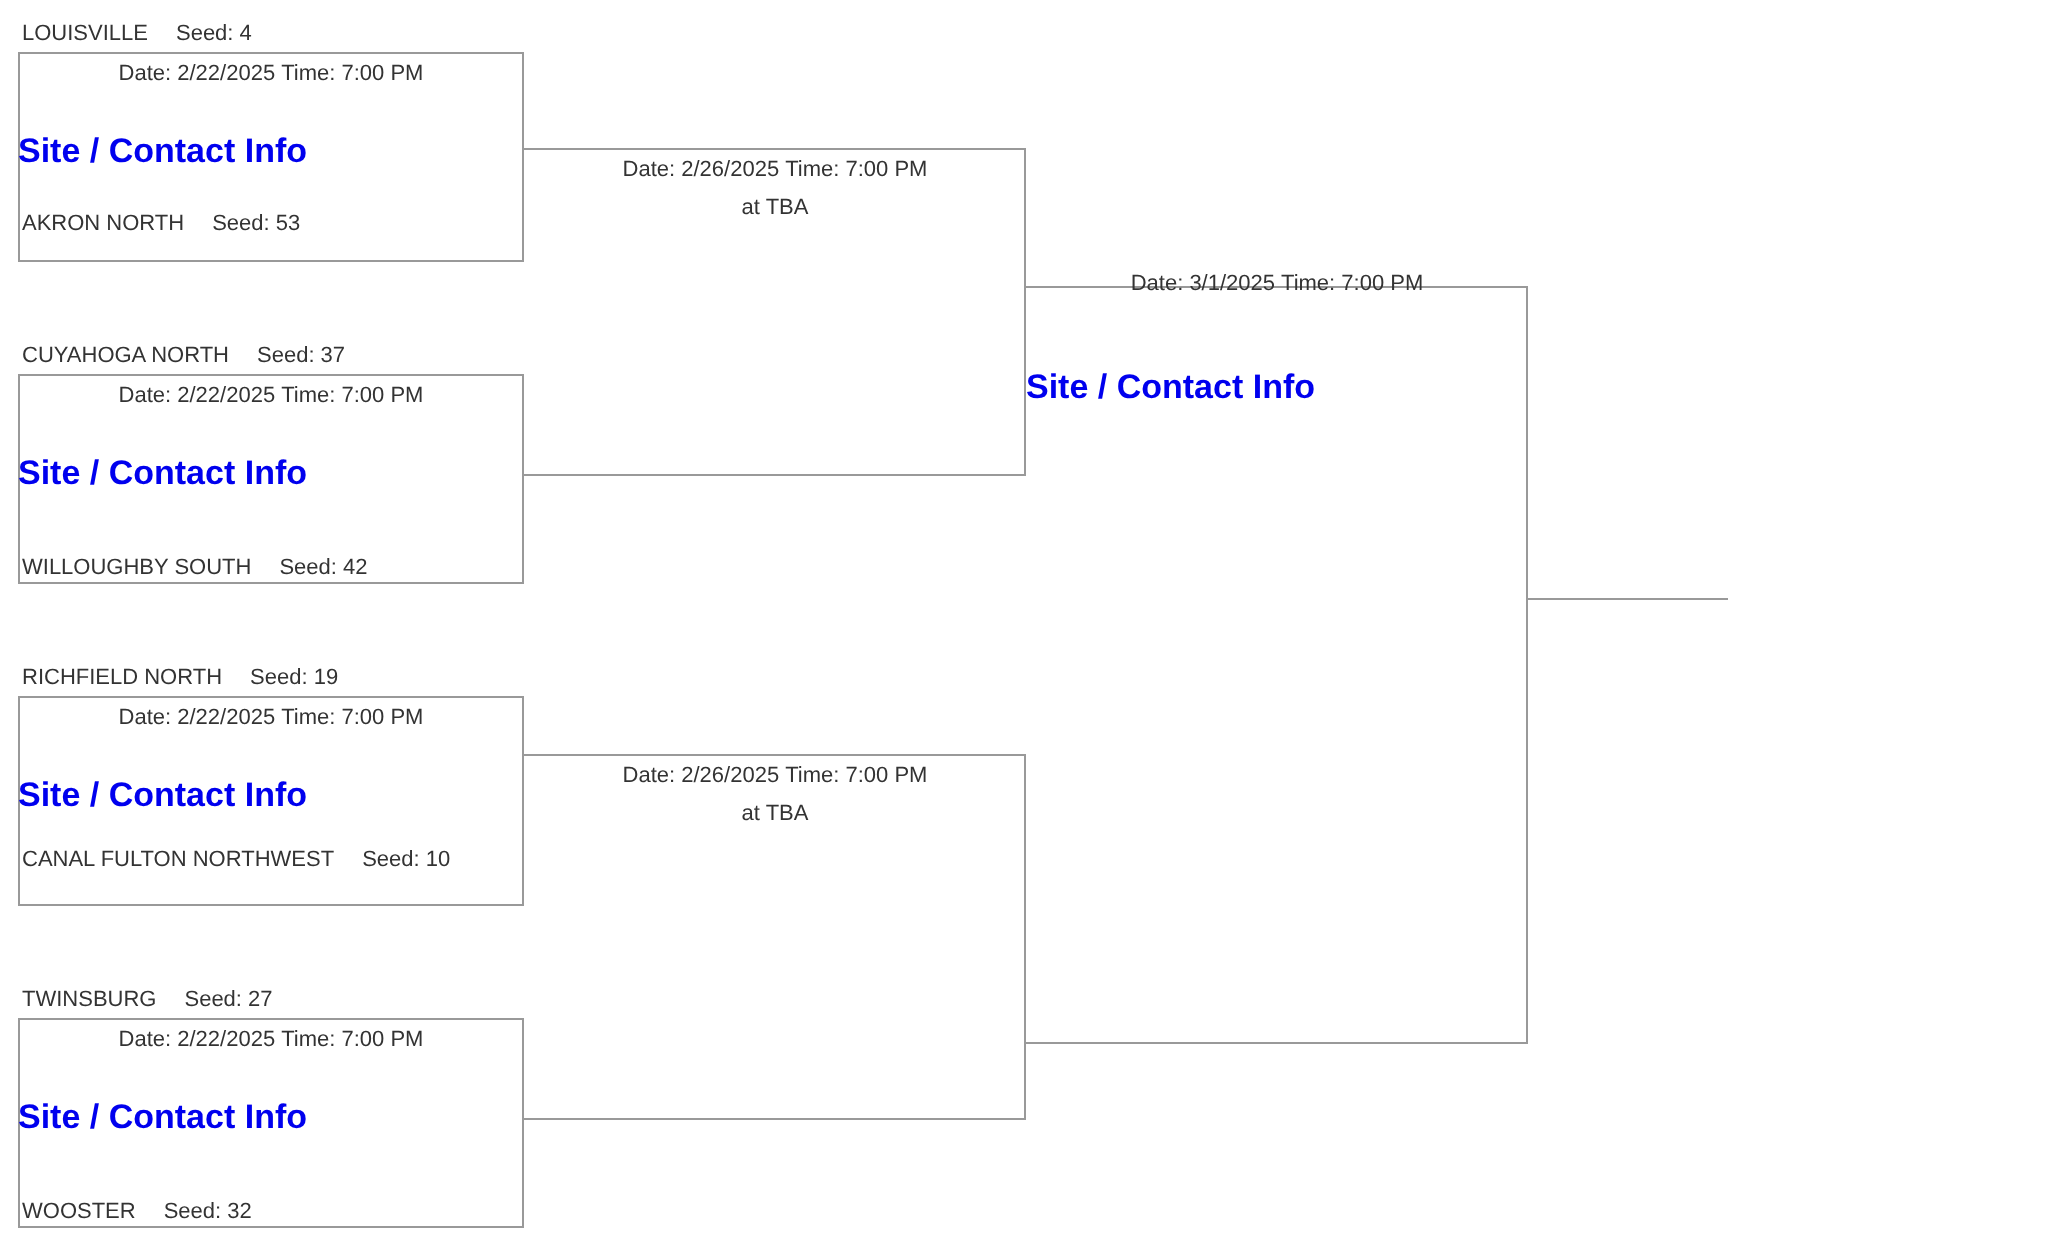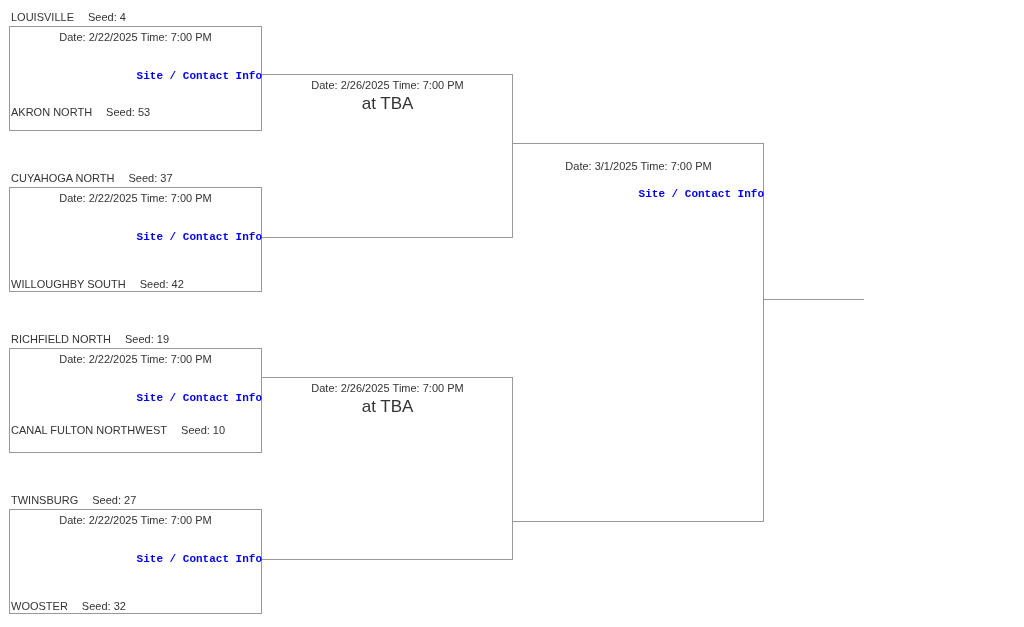--- a/index.html
+++ b/index.html
@@ -40,34 +40,33 @@
     display: flex;
     justify-content: center;
     gap: 3px;
     font-size: 11px;
     line-height: 12px;
     color: var(--text);
     white-space: nowrap;
   }
   .site-link {
     position: absolute;
-    text-align: right;
-    font-size: 11px;
+    text-align: left;
+    font-size: 17px;
     line-height: 12px;
     font-weight: bold;
     color: var(--link);
     cursor: pointer;
     text-decoration: none;
     white-space: nowrap;
-    font-family: Liberation Mono, monospace;
   }
   .venue-line {
     position: absolute;
     text-align: center;
-    font-size: 17px;
+    font-size: 11px;
     line-height: 12px;
     color: var(--text);
     white-space: nowrap;
   }
   .winner-line {
     position: absolute;
     border-top: 1px solid var(--line);
     height: 0;
   }
 </style>
@@ -157,21 +156,21 @@
     <div class="box open-left" style="left:262px;top:377px;width:251px;height:183px"></div>
     <div class="date-line" style="left:262px;top:382px;width:251px">
       <span>Date: 2/26/2025</span>
       <span>Time: 7:00 PM</span>
     </div>
     <div class="venue-line" style="left:262px;top:401px;width:251px">at TBA</div>
   </div>
 
   <div>
     <div class="box open-left" style="left:513px;top:143px;width:251px;height:379px"></div>
-    <div class="date-line" style="left:513px;top:160px;width:251px">
+    <div class="date-line" style="left:513px;top:136px;width:251px">
       <span>Date: 3/1/2025</span>
       <span>Time: 7:00 PM</span>
     </div>
     <a class="site-link" style="left:513px;top:188px;width:251px">Site / Contact Info</a>
     <div class="winner-line" style="left:764px;top:299px;width:250px"></div>
   </div>
 
 </div>
 
 </body></html>

